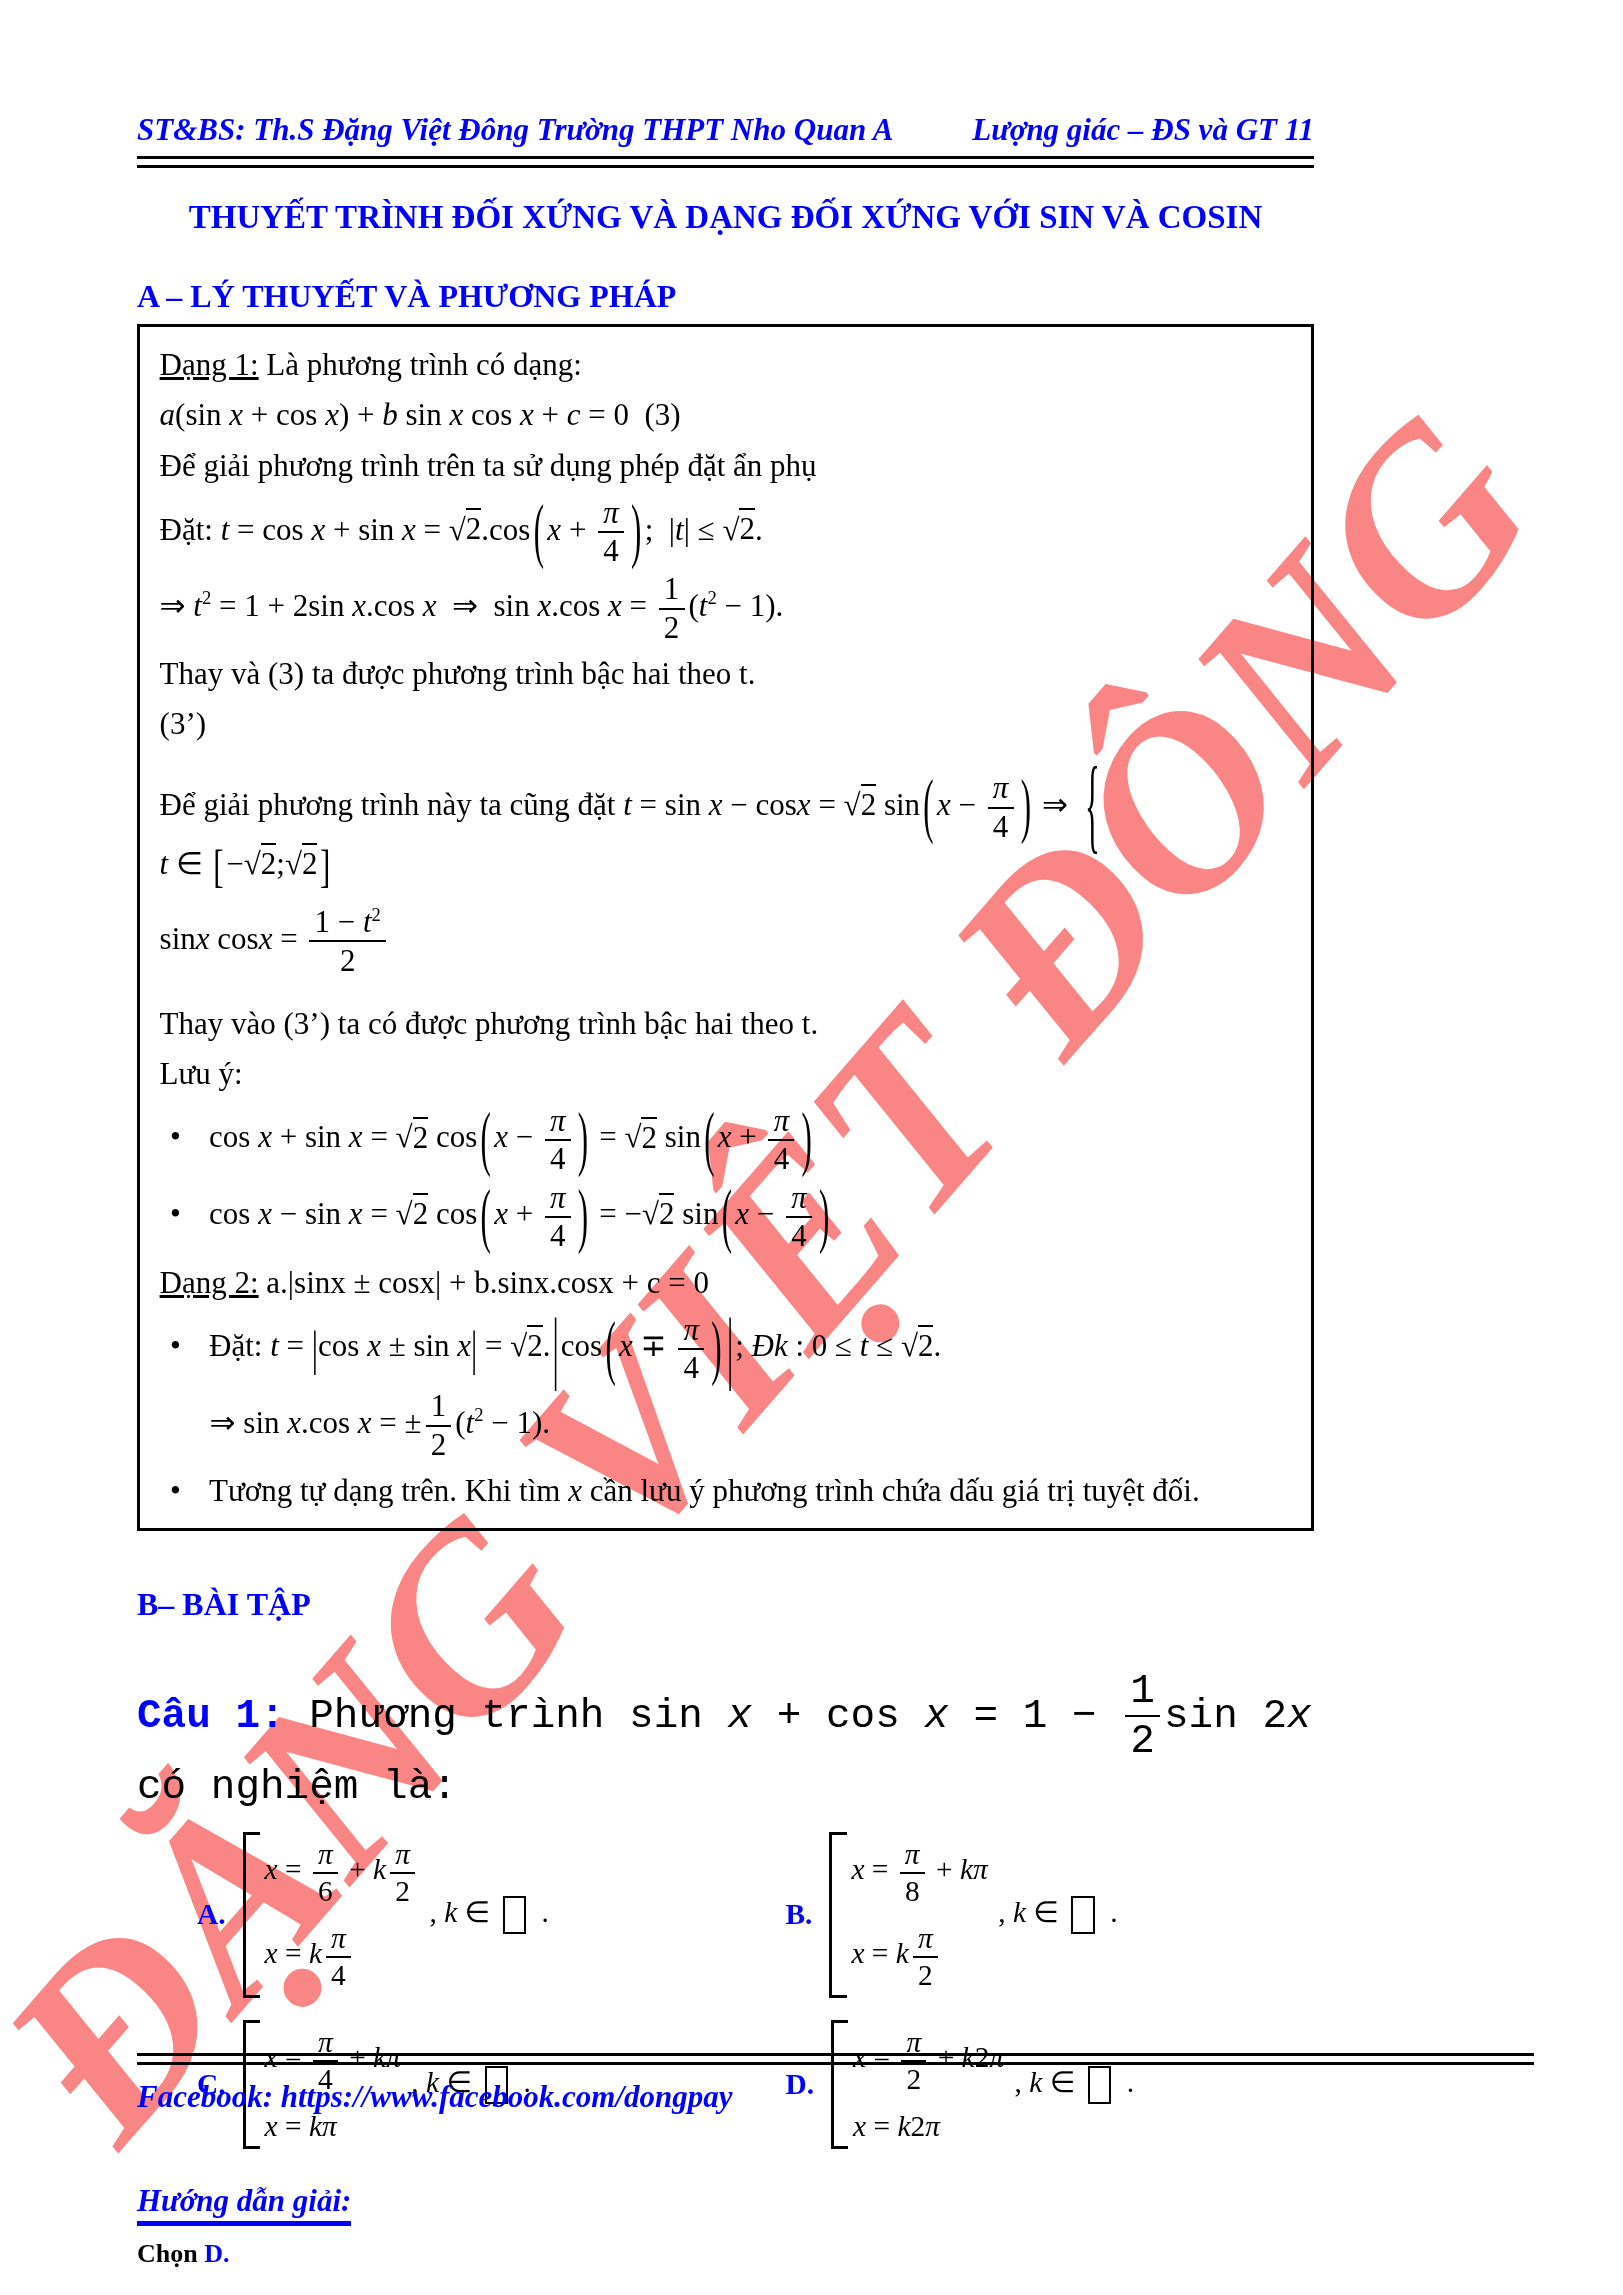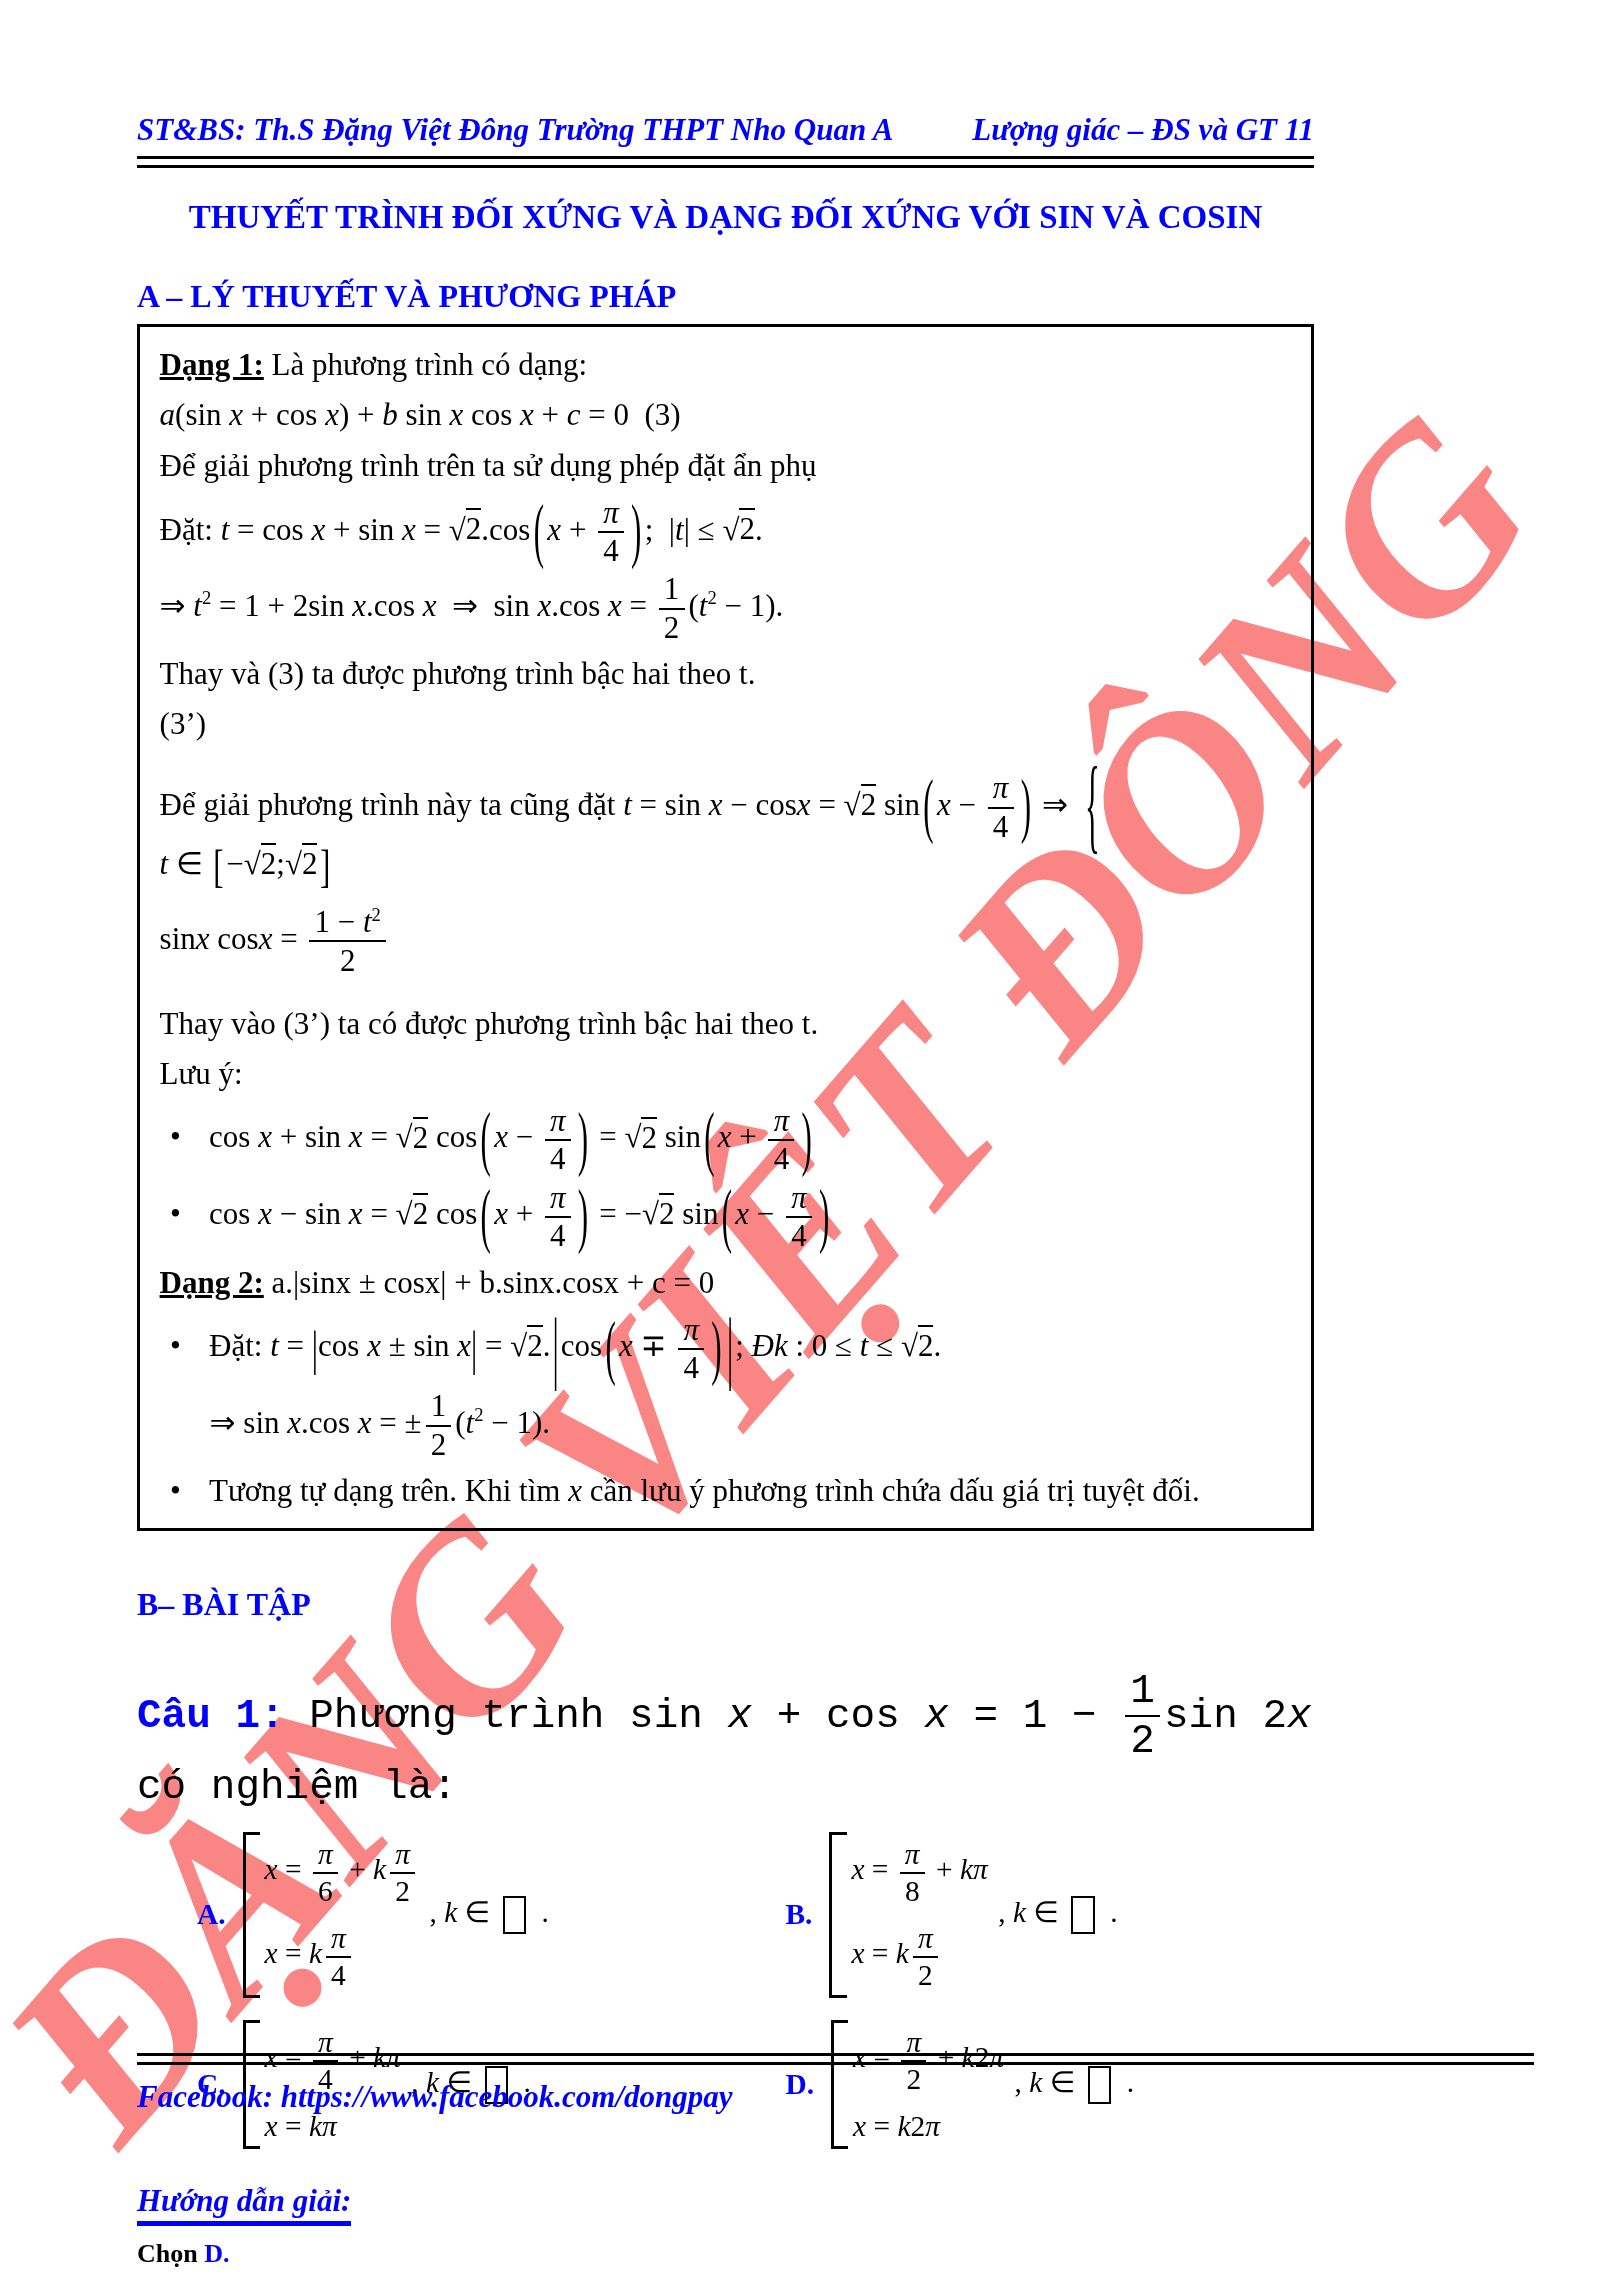--- a/index.html
+++ b/index.html
@@ -13,21 +13,21 @@
   .hdr{display:flex;justify-content:space-between;align-items:baseline;
        color:#0000FF;font-weight:bold;font-style:italic;font-size:31px;}
   .rule2{margin-top:7.9px;height:5.9px;border-top:3.9px solid #000;border-bottom:3.9px solid #000;}
   .title{margin-top:31px;text-align:center;color:#0000FF;font-weight:bold;font-size:33px;}
   .sec-a{margin-top:42px;color:#0000FF;font-weight:bold;font-size:32px;}
   
   .tbox{margin-top:9.2px;border:3.3px solid #000;padding:9.2px 19.6px 6.5px 19.6px;font-size:31px;line-height:1.32;}
   .t{margin:9.2px 0;}
   .m{margin:4px 0;}
   .mbig{margin:26px 0;}
-  .lbl{font-weight:bold;text-decoration:underline;}
+  .lbl{font-weight:normal;text-decoration:underline;}
   .bold{font-weight:normal;}
   .bullet{padding-left:10.5px;}
   .bullet .dot{display:inline-block;width:39px;}
   
   i{font-style:italic;}
   .fr{display:inline-block;text-align:center;vertical-align:middle;margin:0 3.9px;}
   .fr .nu{display:block;border-bottom:2.6px solid currentColor;padding:0 5.2px 1.3px 5.2px;line-height:1.1;}
   .fr .de{display:block;padding-top:1.3px;line-height:1.1;}
   .sq{white-space:nowrap;}
   .sq .ov{border-top:2.6px solid currentColor;padding-top:0.7px;}

